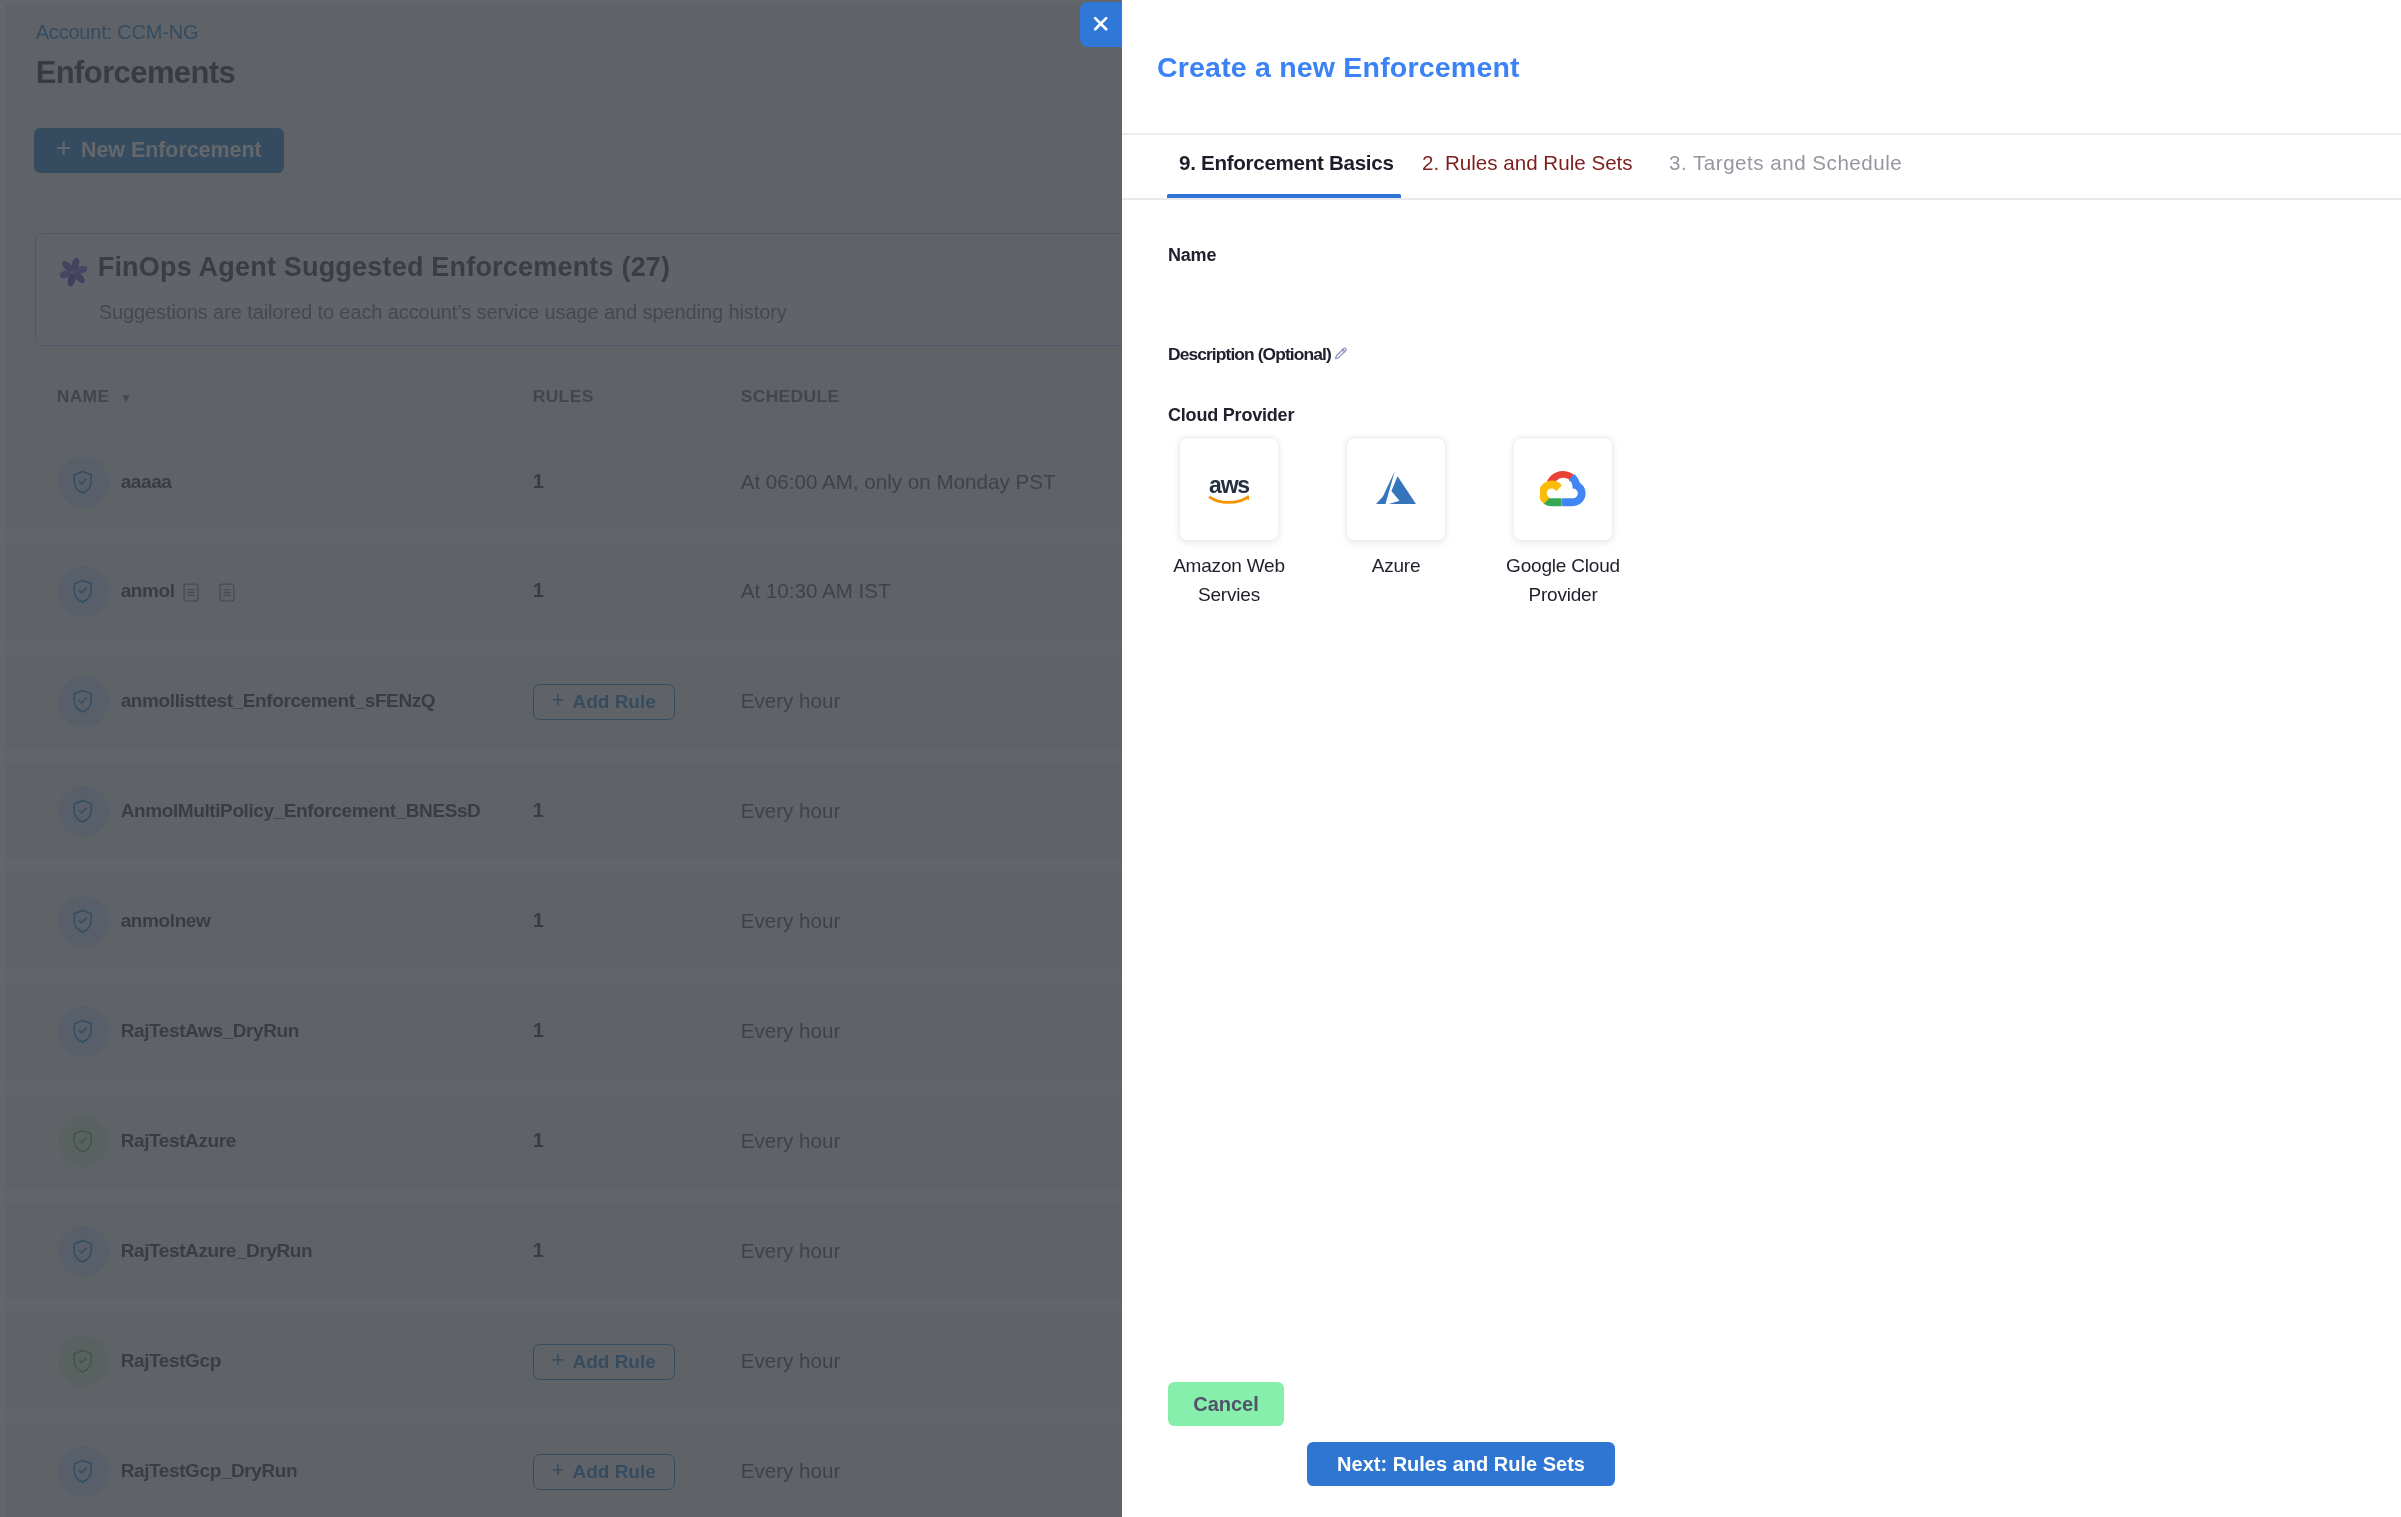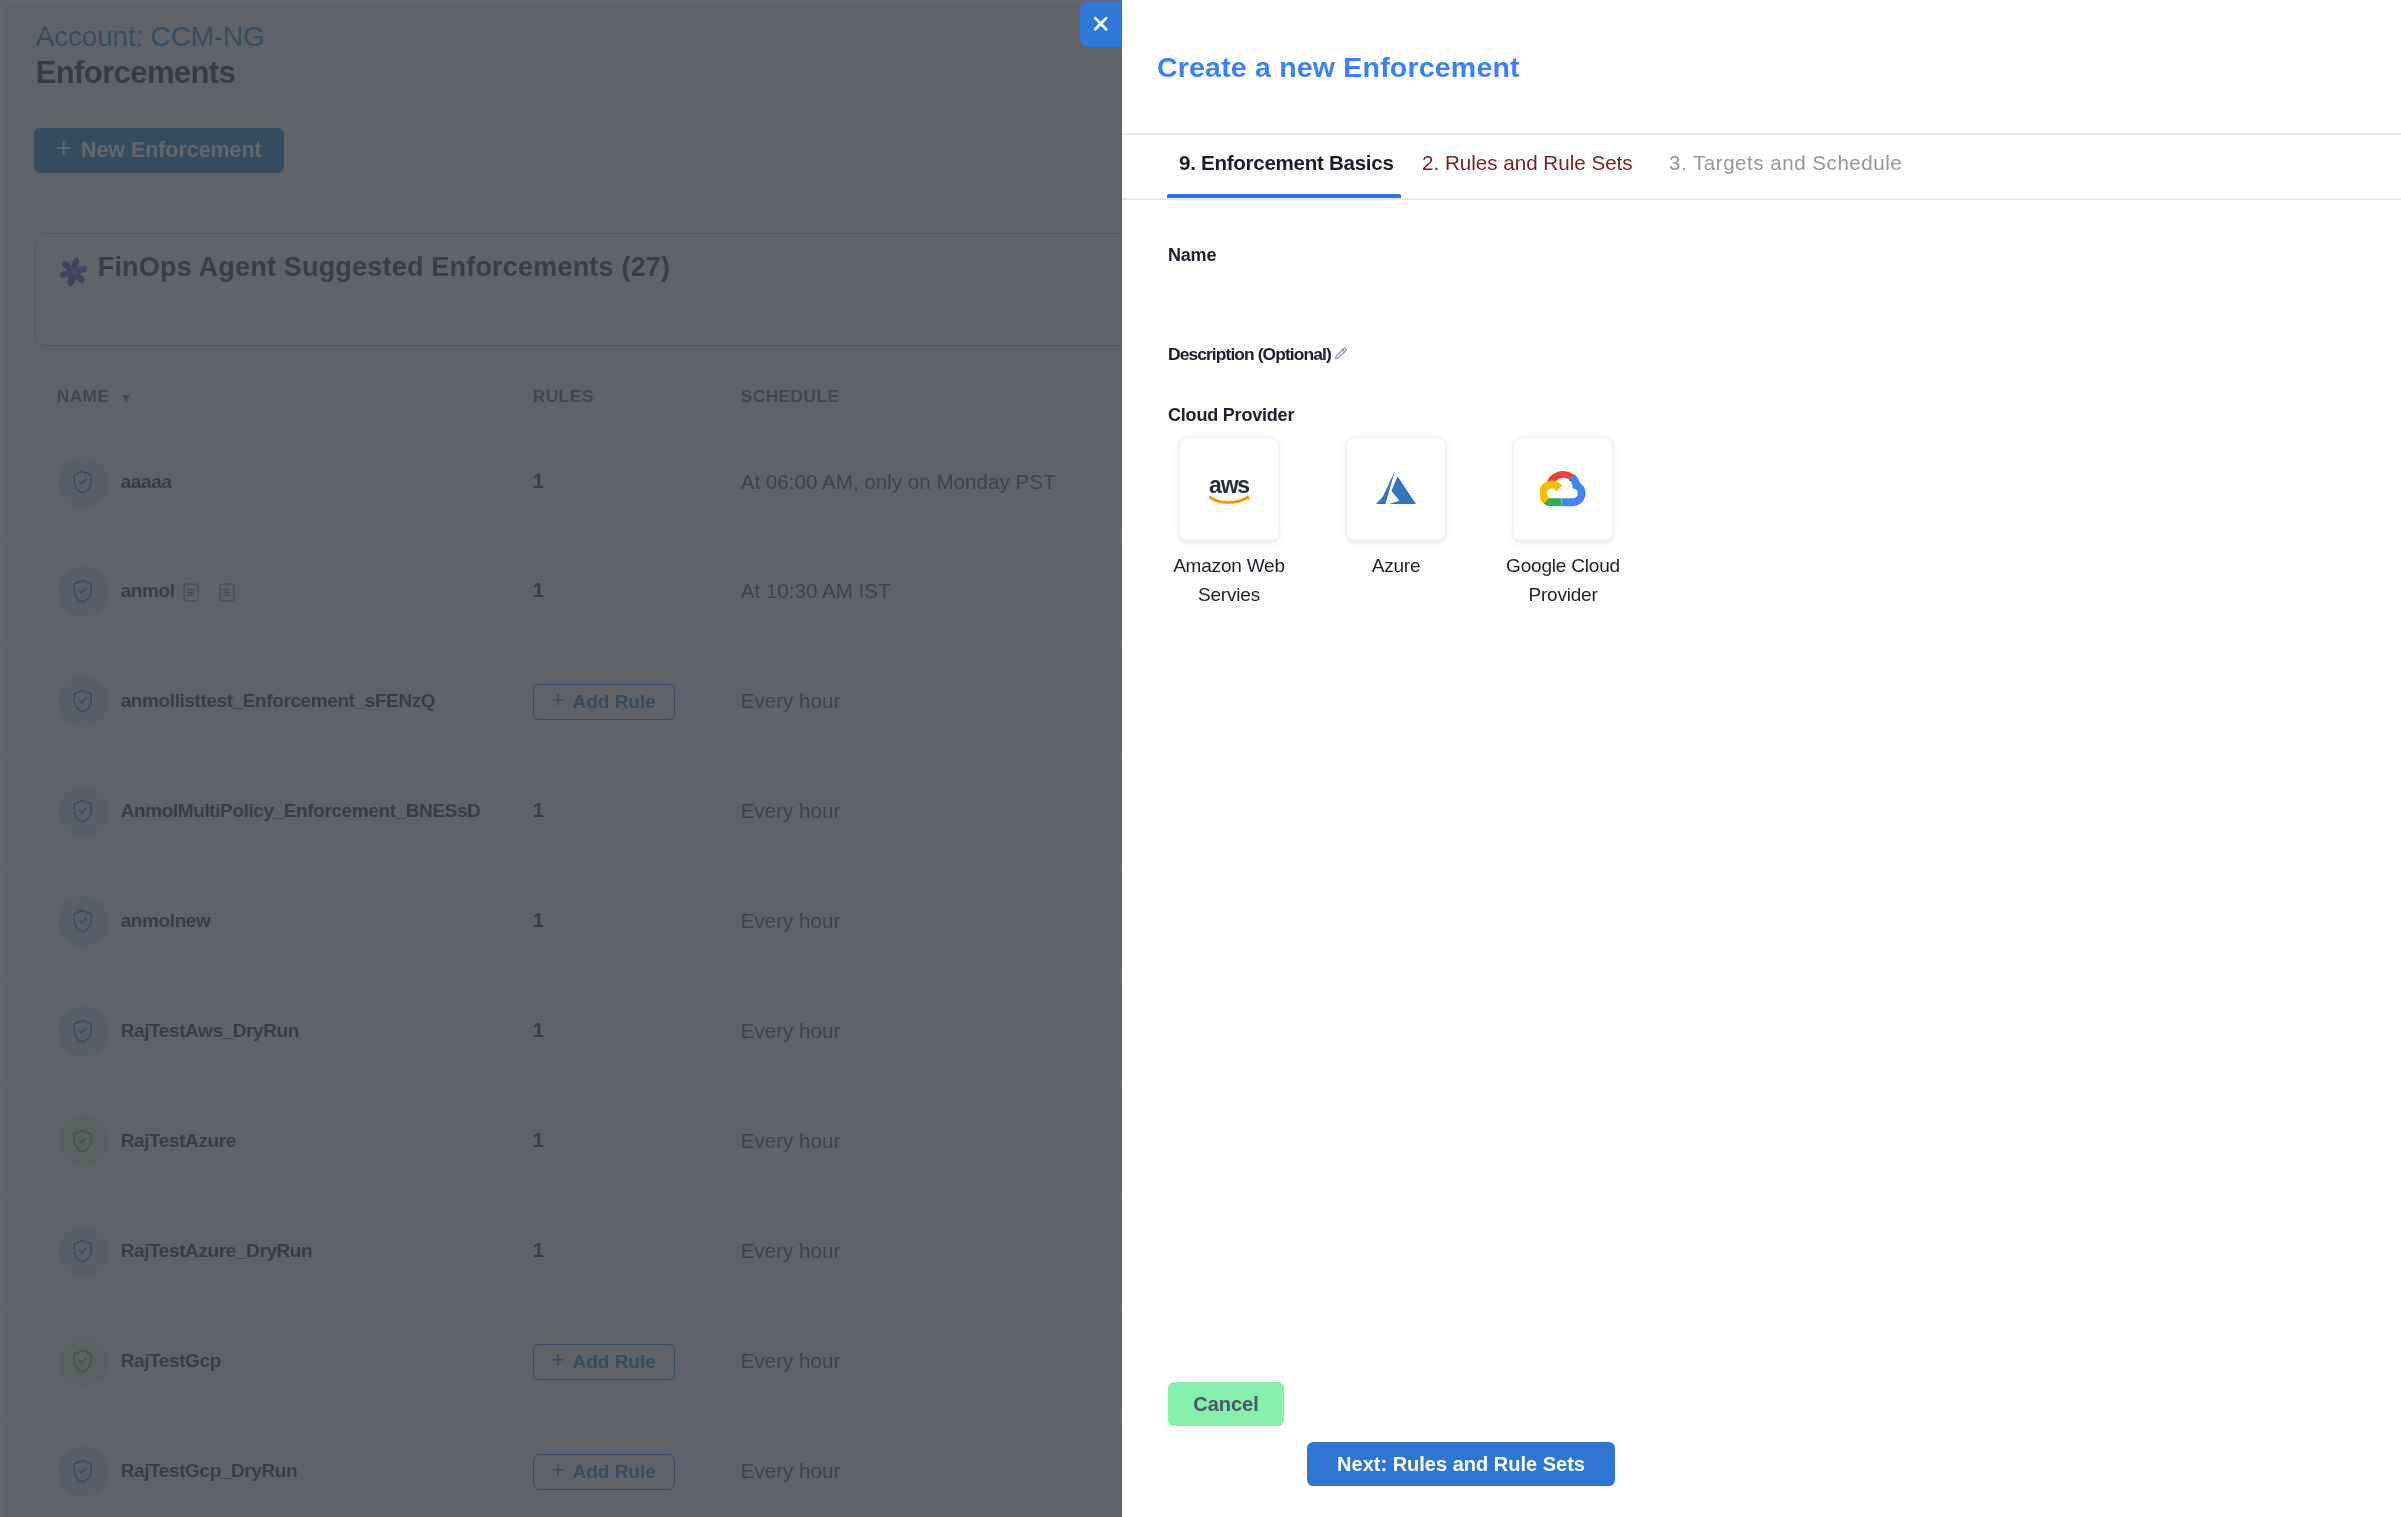--- a/index.html
+++ b/index.html
@@ -1,21 +1,21 @@
 <!DOCTYPE html>
 <html style="font-size:12.7px"><head>
 <meta charset="utf-8">
 <style>
   * { margin:0; padding:0; box-sizing:border-box; }
   html,body { width:2401px; height:1517px; overflow:hidden; background:#ffffff;
     font-family:"Liberation Sans", sans-serif; }
   .abs { position:absolute; }
   #page { position:absolute; left:4.7px; top:4.7px; right:0; bottom:0; background:#e9eaee; }
   .hdiv { position:absolute; left:0; right:0; height:1.6px; background:#f4f5f8; }
-  #acct { left:31px; top:16px; font-size:28px; color:#0278d5; letter-spacing:-0.2px; }
+  #acct { left:31px; top:16px; font-size:20px; color:#0278d5; letter-spacing:-0.2px; }
   #h1 { left:31px; top:50px; font-size:31px; font-weight:bold; color:#1b1b28; letter-spacing:-0.6px;}
   #newbtn { left:29px; top:123px; width:250px; height:45px; background:#0b72c8; border-radius:6.3px;
     color:#ffffff; font-size:21.4px; font-weight:bold; display:flex; align-items:center; justify-content:center; gap:9.5px;}
   #fincard { left:30px; top:228px; width:2332px; height:113px; background:#f0ecfc;
     border:1.6px solid #b6a7ec; border-radius:8px; }
   #fintitle { left:93px; top:247px; font-size:27px; font-weight:bold; color:#252532; letter-spacing:0.2px; }
   #finsub { left:94px; top:296px; font-size:20px; color:#5d5f73; letter-spacing:-0.1px; }
   .colhead { font-size:17.4px; font-weight:bold; color:#4c5263; letter-spacing:0.4px; }
   .row { position:absolute; left:0px; right:0px; height:95px; background:#e9eaee; }
   .rowgap { position:absolute; left:0px; right:0px; height:15px; background:#f3f4f7; }
@@ -80,20 +80,21 @@
       <g fill="#6b4fd0" transform="rotate(240)">
           <ellipse cx="0" cy="-10.5" rx="4.6" ry="8.2" transform="rotate(14)"></ellipse>
         </g>
       <g fill="#5b3fc0" transform="rotate(300)">
           <ellipse cx="0" cy="-10.5" rx="4.6" ry="8.2" transform="rotate(14)"></ellipse>
         </g>
       <circle cx="0" cy="0" r="3" fill="#7c63d8"></circle>
     </g>
   </svg>
   <div class="abs" id="fintitle">FinOps Agent Suggested Enforcements (27)</div>
+  <div class="abs" id="finsub">Suggestions are tailored to each account’s service usage and spending history</div>
   <div class="abs colhead" style="left:52px; top:381px;">NAME&nbsp;&nbsp;<span style="font-size:12px; color:#5a6070;">▼</span></div>
   <div class="abs colhead" style="left:528px; top:381px;">RULES</div>
   <div class="abs colhead" style="left:736px; top:381px;">SCHEDULE</div>
   <div class="row" style="top:430px;">
     <div class="circ">
         <svg width="21.4" height="24.5" viewBox="0 0 24 27" fill="none" stroke="#0b79d0" stroke-width="1.7" stroke-linejoin="round" stroke-linecap="round">
           <path d="M12 1.5 L21.5 5 V12 C21.5 19 17.5 23.3 12 25.5 C6.5 23.3 2.5 19 2.5 12 V5 Z"></path>
           <path d="M8.2 12.6 l2.7 2.7 5-5.3"></path>
         </svg>
       </div>

